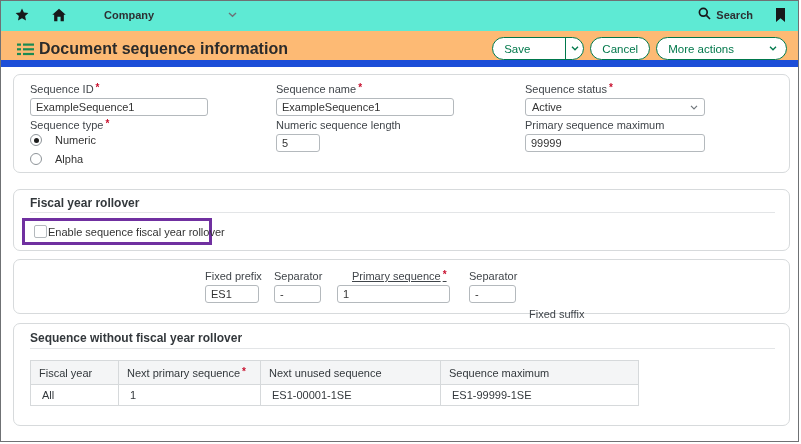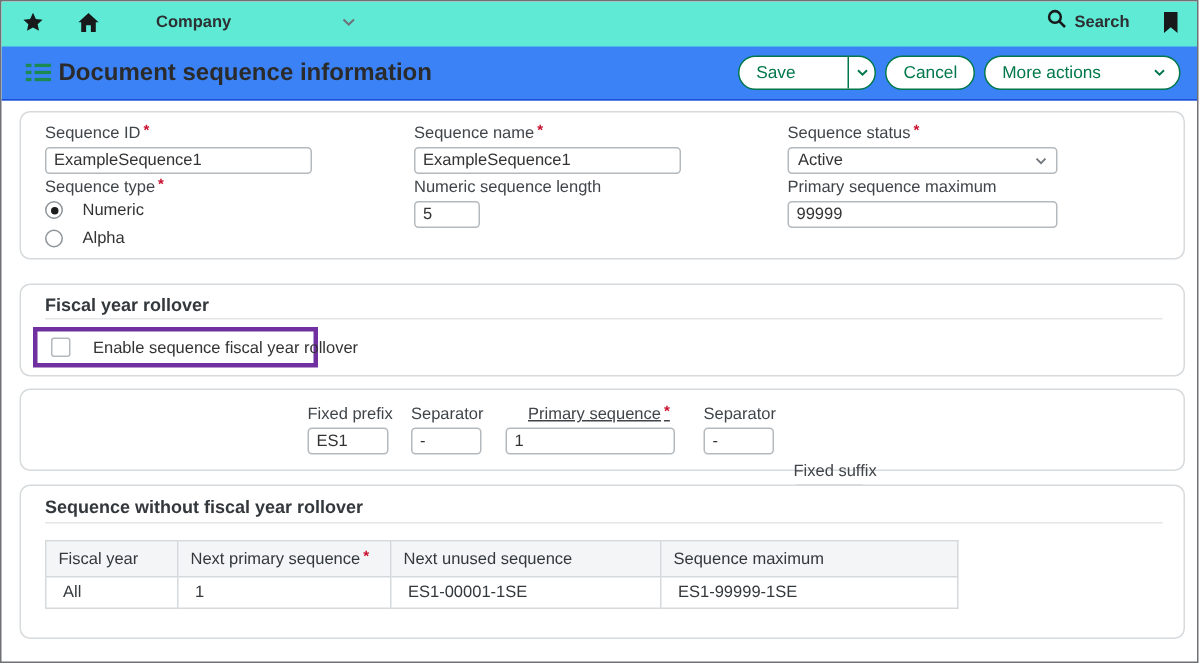--- a/index.html
+++ b/index.html
@@ -7,21 +7,21 @@
   .window { position:relative; width:799px; height:442px; border:1px solid #6f7174; background:#fff; overflow:hidden; }
 
   
   .topbar { position:absolute; top:0; left:0; right:0; height:34px; background:#5eead4; border-bottom:1px solid #c6cacc; }
   .tb-item { position:absolute; top:0; height:28px; display:flex; align-items:center; }
   .tb-label { font-size:11px; font-weight:700; color:#2d3033; }
   .tb-right { position:absolute; right:12px; top:0; height:28px; display:flex; align-items:center; gap:22px; }
   .search-group { display:flex; align-items:center; gap:5px; cursor:pointer; }
 
   
-  .titlebar { position:absolute; top:30px; left:0; right:0; height:36px; background:#3b82f6; border-bottom:1px solid #1d4ed8; }
+  .titlebar { position:absolute; top:30px; left:0; right:0; height:36px; background:#fdba74; border-bottom:7px solid #1d4ed8; }
   .page-title { position:absolute; left:38px; top:0; line-height:35px; font-size:16px; font-weight:700; color:#2b2b2b; white-space:nowrap; }
   .list-icon { position:absolute; left:16px; top:11px; }
   .actions { position:absolute; right:11px; top:6px; display:flex; gap:6px; }
   .pill { display:flex; align-items:center; height:23px; border:1.5px solid #00784B; border-radius:12px; background:#fff; color:#00784B; font-size:11.5px; cursor:pointer;gap:24px; }
   .pill .seg-main { padding:0 11px; }
   .pill .seg-split { width:18px; height:100%; display:flex; align-items:center; justify-content:center; border-left:1px solid #00784B; }
   .pill .seg-caret { padding:0 9px 0 6px; display:flex; align-items:center; }
   .pill .seg-text-caret { padding-left:11px; }
 
   
@@ -29,21 +29,21 @@
   .fb { position:absolute; }
   .lbl { font-size:11px; color:#40454a; margin-bottom:3px; white-space:nowrap; }
   .req { color:#C8102E; font-weight:700; font-size:10px; position:relative; top:-2px; margin-left:2px; }
   input.txt { display:block; width:100%; height:18px; border:1px solid #b4b9bd; border-radius:3px; font-family:"Liberation Sans",sans-serif; font-size:11px; padding:0 5px; color:#333; background:#fff; }
   .sel { display:flex; align-items:center; justify-content:space-between; height:18px; border:1px solid #b4b9bd; border-radius:3px; padding:0 6px; font-size:11px; color:#333; background:#fff; cursor:pointer; }
   .radio-row { position:absolute; display:flex; align-items:center; gap:13px; font-size:11px; color:#333; }
   .radio { width:12px; height:12px; border:1px solid #8e9499; border-radius:50%; background:#fff; position:relative; flex:0 0 auto; }
   .radio.on::after { content:''; position:absolute; inset:2.5px; background:#1d1d1d; border-radius:50%; }
   .sec-h { position:absolute; left:16px; font-size:12px; font-weight:700; color:#33383c; white-space:nowrap; }
   .divider { position:absolute; left:16px; right:14px; border-bottom:1px solid #e3e5e7; }
-  .hl-box { position:absolute; left:8px; top:28px; width:190px; height:27px; border:3px solid #7030A0; display:flex; align-items:center; gap:15px; padding-left:9px; }
+  .hl-box { position:absolute; left:8px; top:28px; width:190px; height:27px; border:3px solid #7030A0; display:flex; align-items:center; gap:1px; padding-left:9px; }
   .cb { width:13px; height:13px; border:1px solid #b4b9bd; border-radius:2px; background:#fff; flex:0 0 auto; cursor:pointer; }
   .cb-label { font-size:11px; color:#333; white-space:nowrap; }
 
   
   table.grid { position:absolute; left:16px; top:36px; border-collapse:collapse; table-layout:fixed; }
   table.grid th, table.grid td { border:1px solid #d6d9db; font-size:11px; color:#33383c; text-align:left; font-weight:400; }
   table.grid th { background:#f4f5f6; padding:5px 8px; height:24px; }
   table.grid td { background:#fff; padding:3px 8px 3px 11px; height:21px; }
 </style>
 </head>

